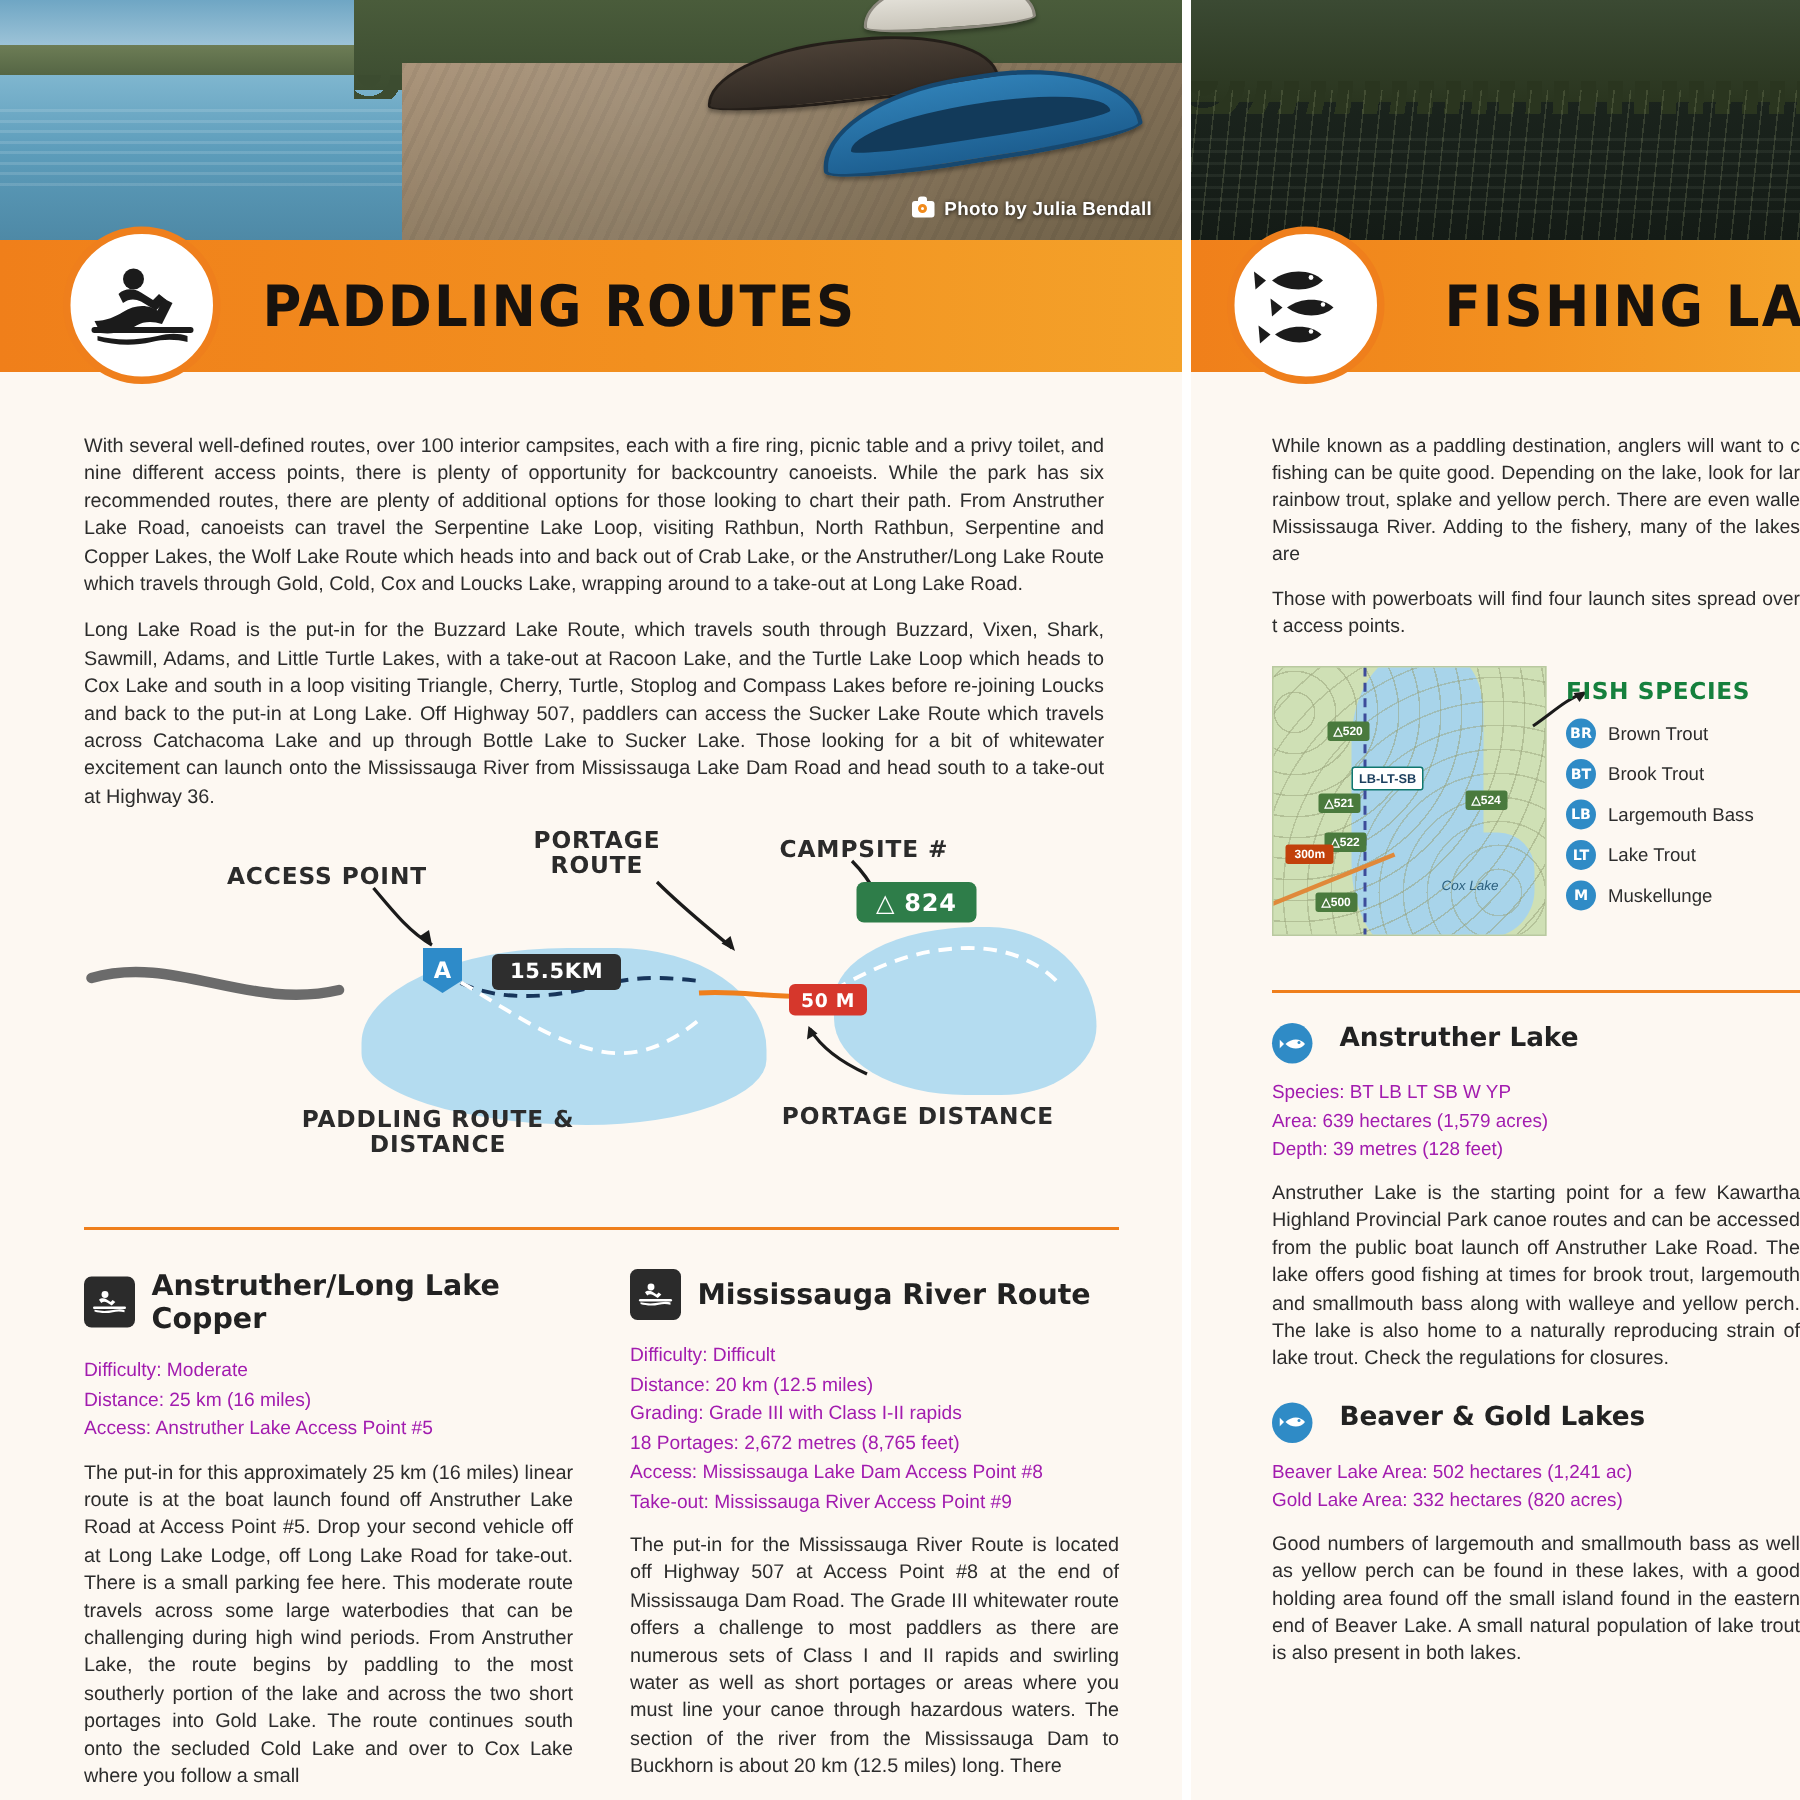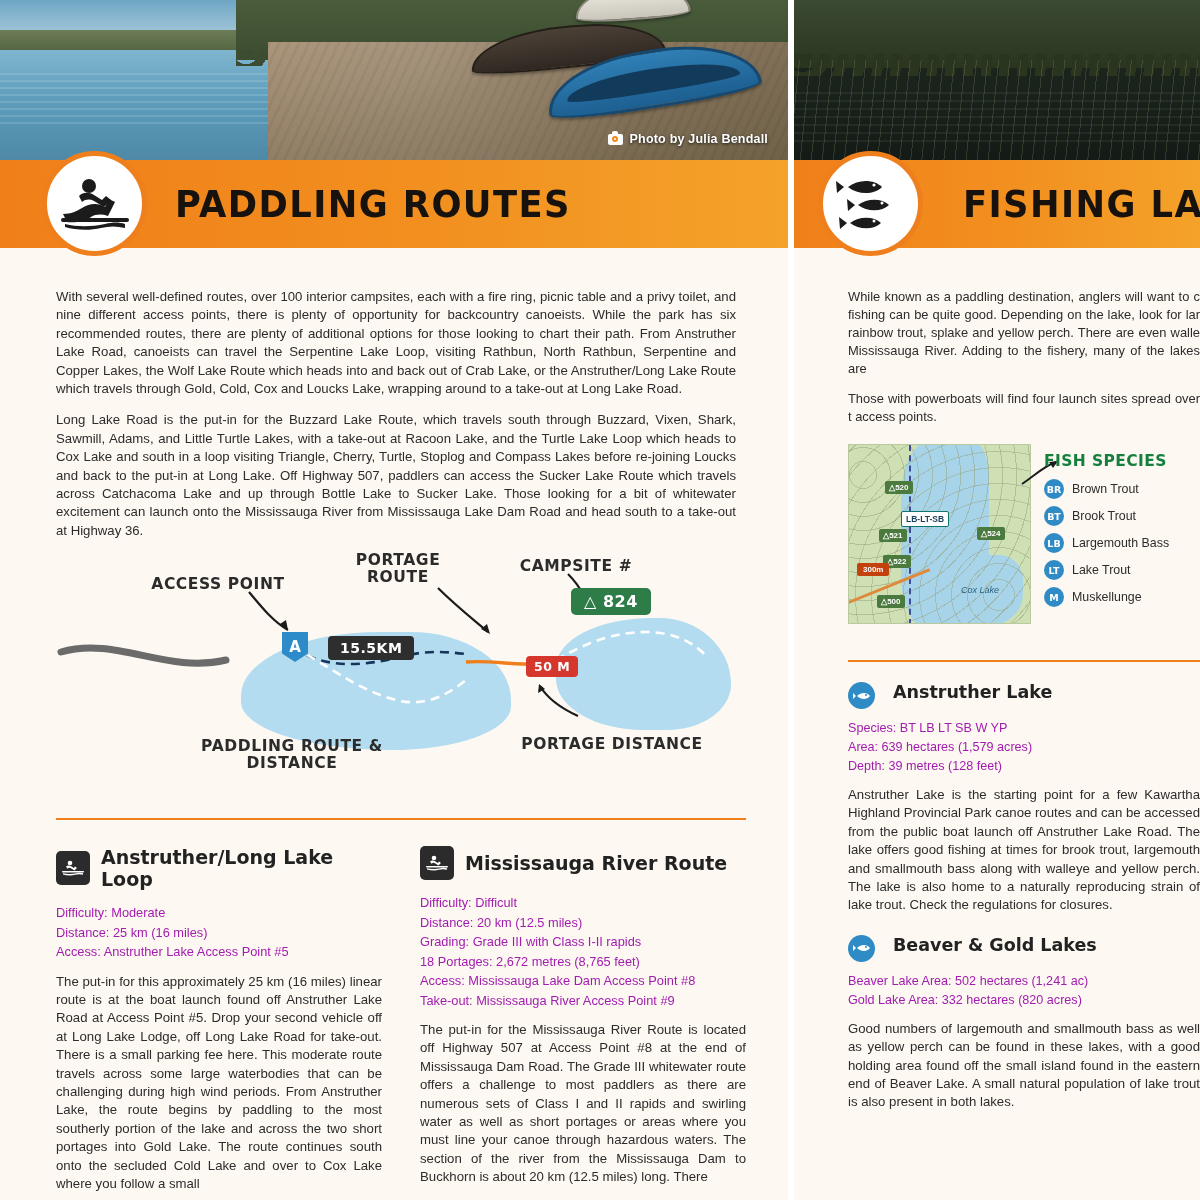--- a/index.html
+++ b/index.html
@@ -385,21 +385,21 @@
             <span class="route-ico">
               <svg width="24" height="18" viewBox="0 0 24 18">
                   <g fill="#fff">
                 <circle cx="9" cy="4" r="2.3"></circle>
                 <path d="M5 7.5c1.5-1.4 3.6-1.2 5.2-.2l2.6 1.7 1.3-1.4 1.8 1.4-2.4 2.4-3.2-2c-1.3-.8-2.6-.7-3.8.3z"></path>
                 <rect x="1" y="12" width="22" height="1.6" rx=".8"></rect>
                 <path d="M2 14.2c4 1 9 1 13.5 0 2.6-.6 4.6-.6 6.5.1v1.5c-2.6-.7-5.2-.7-7.8 0-4 1-8.6.7-12.2-.4z"></path>
               </g>
                 </svg>
             </span>
-            <span class="route-name">Anstruther/Long Lake Loop</span>
+            <span class="route-name">Anstruther/Long Lake Copper</span>
           </div>
           <div class="spec">Difficulty: Moderate</div>
           <div class="spec">Distance: 25 km (16 miles)</div>
           <div class="spec">Access: Anstruther Lake Access Point #5</div>
           <p class="para">The put-in for this approximately 25 km (16 miles) linear route is at the boat launch found off Anstruther Lake Road at Access Point #5. Drop your second vehicle off at Long Lake Lodge, off Long Lake Road for take-out. There is a small parking fee here. This moderate route travels across some large waterbodies that can be challenging during high wind periods. From Anstruther Lake, the route begins by paddling to the most southerly portion of the lake and across the two short portages into Gold Lake. The route continues south onto the secluded Cold Lake and over to Cox Lake where you follow a small</p>
         </div>
 
         <div class="route">
           <div class="route-head">
             <span class="route-ico">

